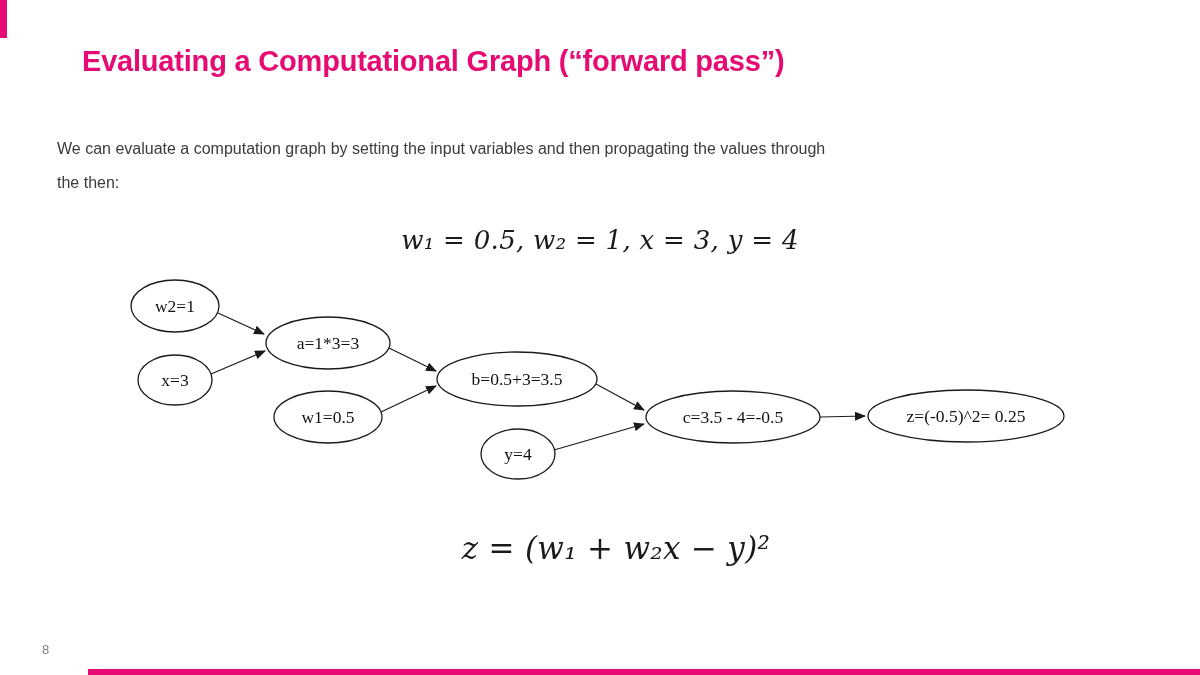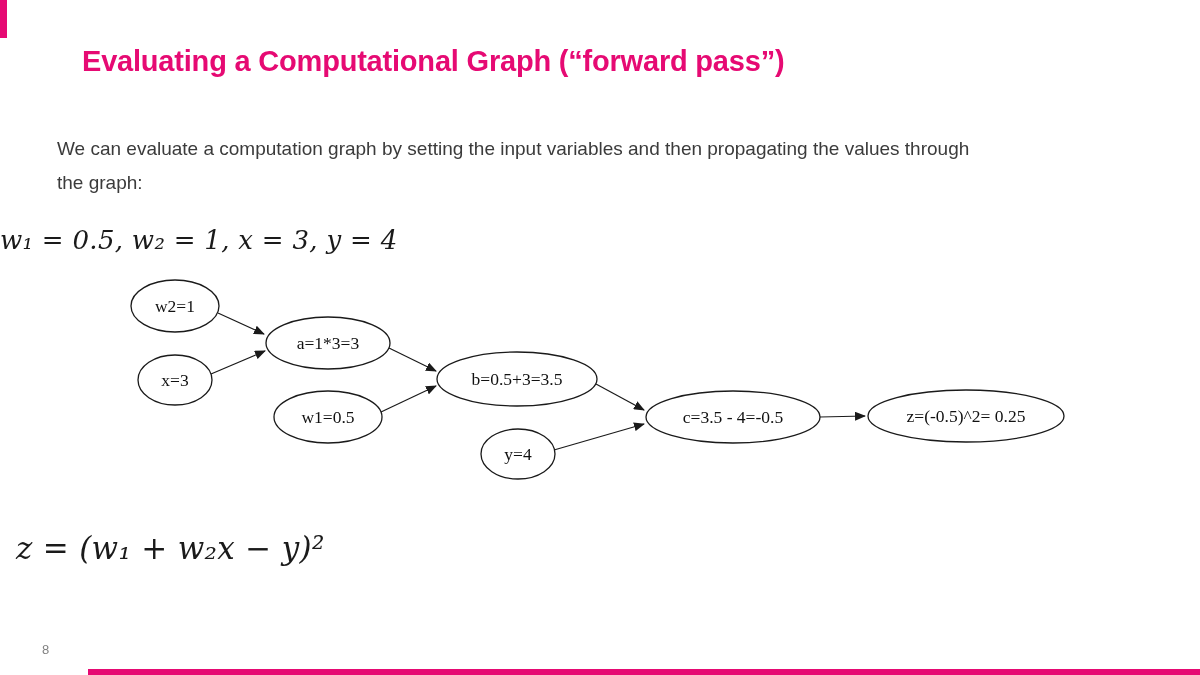--- a/index.html
+++ b/index.html
@@ -9,24 +9,24 @@
   }
   .accent-bar{position:absolute;background:#e60a73;}
   .accent-top-left{left:0;top:0;width:7px;height:38px;}
   .accent-bottom{left:88px;top:669px;width:1112px;height:6px;}
   .title{
     position:absolute;left:42px;top:45px;width:1120px;
     font-size:29px;font-weight:bold;color:#e60a73;letter-spacing:-0.2px;margin-left:40px;
   }
   .body-text{
     position:absolute;left:57px;top:132px;width:1100px;
-    font-size:19px;line-height:34px;color:#3b3b3b;
+    font-size:16px;line-height:34px;color:#3b3b3b;
   }
   .formula{
-    position:absolute;left:0;width:1200px;text-align:left;
+    position:absolute;left:0;width:1200px;text-align:center;
     font-family:"DejaVu Serif",serif;font-style:italic;color:#1a1a1a;
   }
   .formula-top{top:222px;font-size:26px;line-height:36px;letter-spacing:0.3px;}
   .formula-bottom{top:524px;font-size:31px;line-height:48px;letter-spacing:0.3px;padding-left:16px;}
   .graph-svg{position:absolute;left:120px;top:270px;}
   .graph-svg ellipse{fill:#ffffff;stroke:#1a1a1a;stroke-width:1.3px;}
   .graph-svg line{stroke:#1a1a1a;stroke-width:1.2px;}
   .graph-svg text{
     font-family:"Liberation Serif","DejaVu Serif",serif;
     font-size:17.5px;fill:#111111;text-anchor:middle;
@@ -39,21 +39,21 @@
 <body>
 
 <div class="slide">
 
   <div class="accent-bar accent-top-left"></div>
 
   <div class="title">Evaluating a Computational Graph (“forward pass”)</div>
 
   <div class="body-text">
     <div>We can evaluate a computation graph by setting the input variables and then propagating the values through</div>
-    <div>the graph:</div>
+    <div>the then:</div>
   </div>
 
   <div class="formula formula-top">w₁ = 0.5, w₂ = 1, x = 3, y = 4</div>
 
   <svg class="graph-svg" width="960" height="215" viewBox="0 0 960 215">
     <defs>
       <marker id="arrow" markerUnits="userSpaceOnUse" markerWidth="11" markerHeight="9" refX="10" refY="4.5" orient="auto">
         <path d="M0,0 L11,4.5 L0,9 Z" fill="#1a1a1a"></path>
       </marker>
     </defs>

